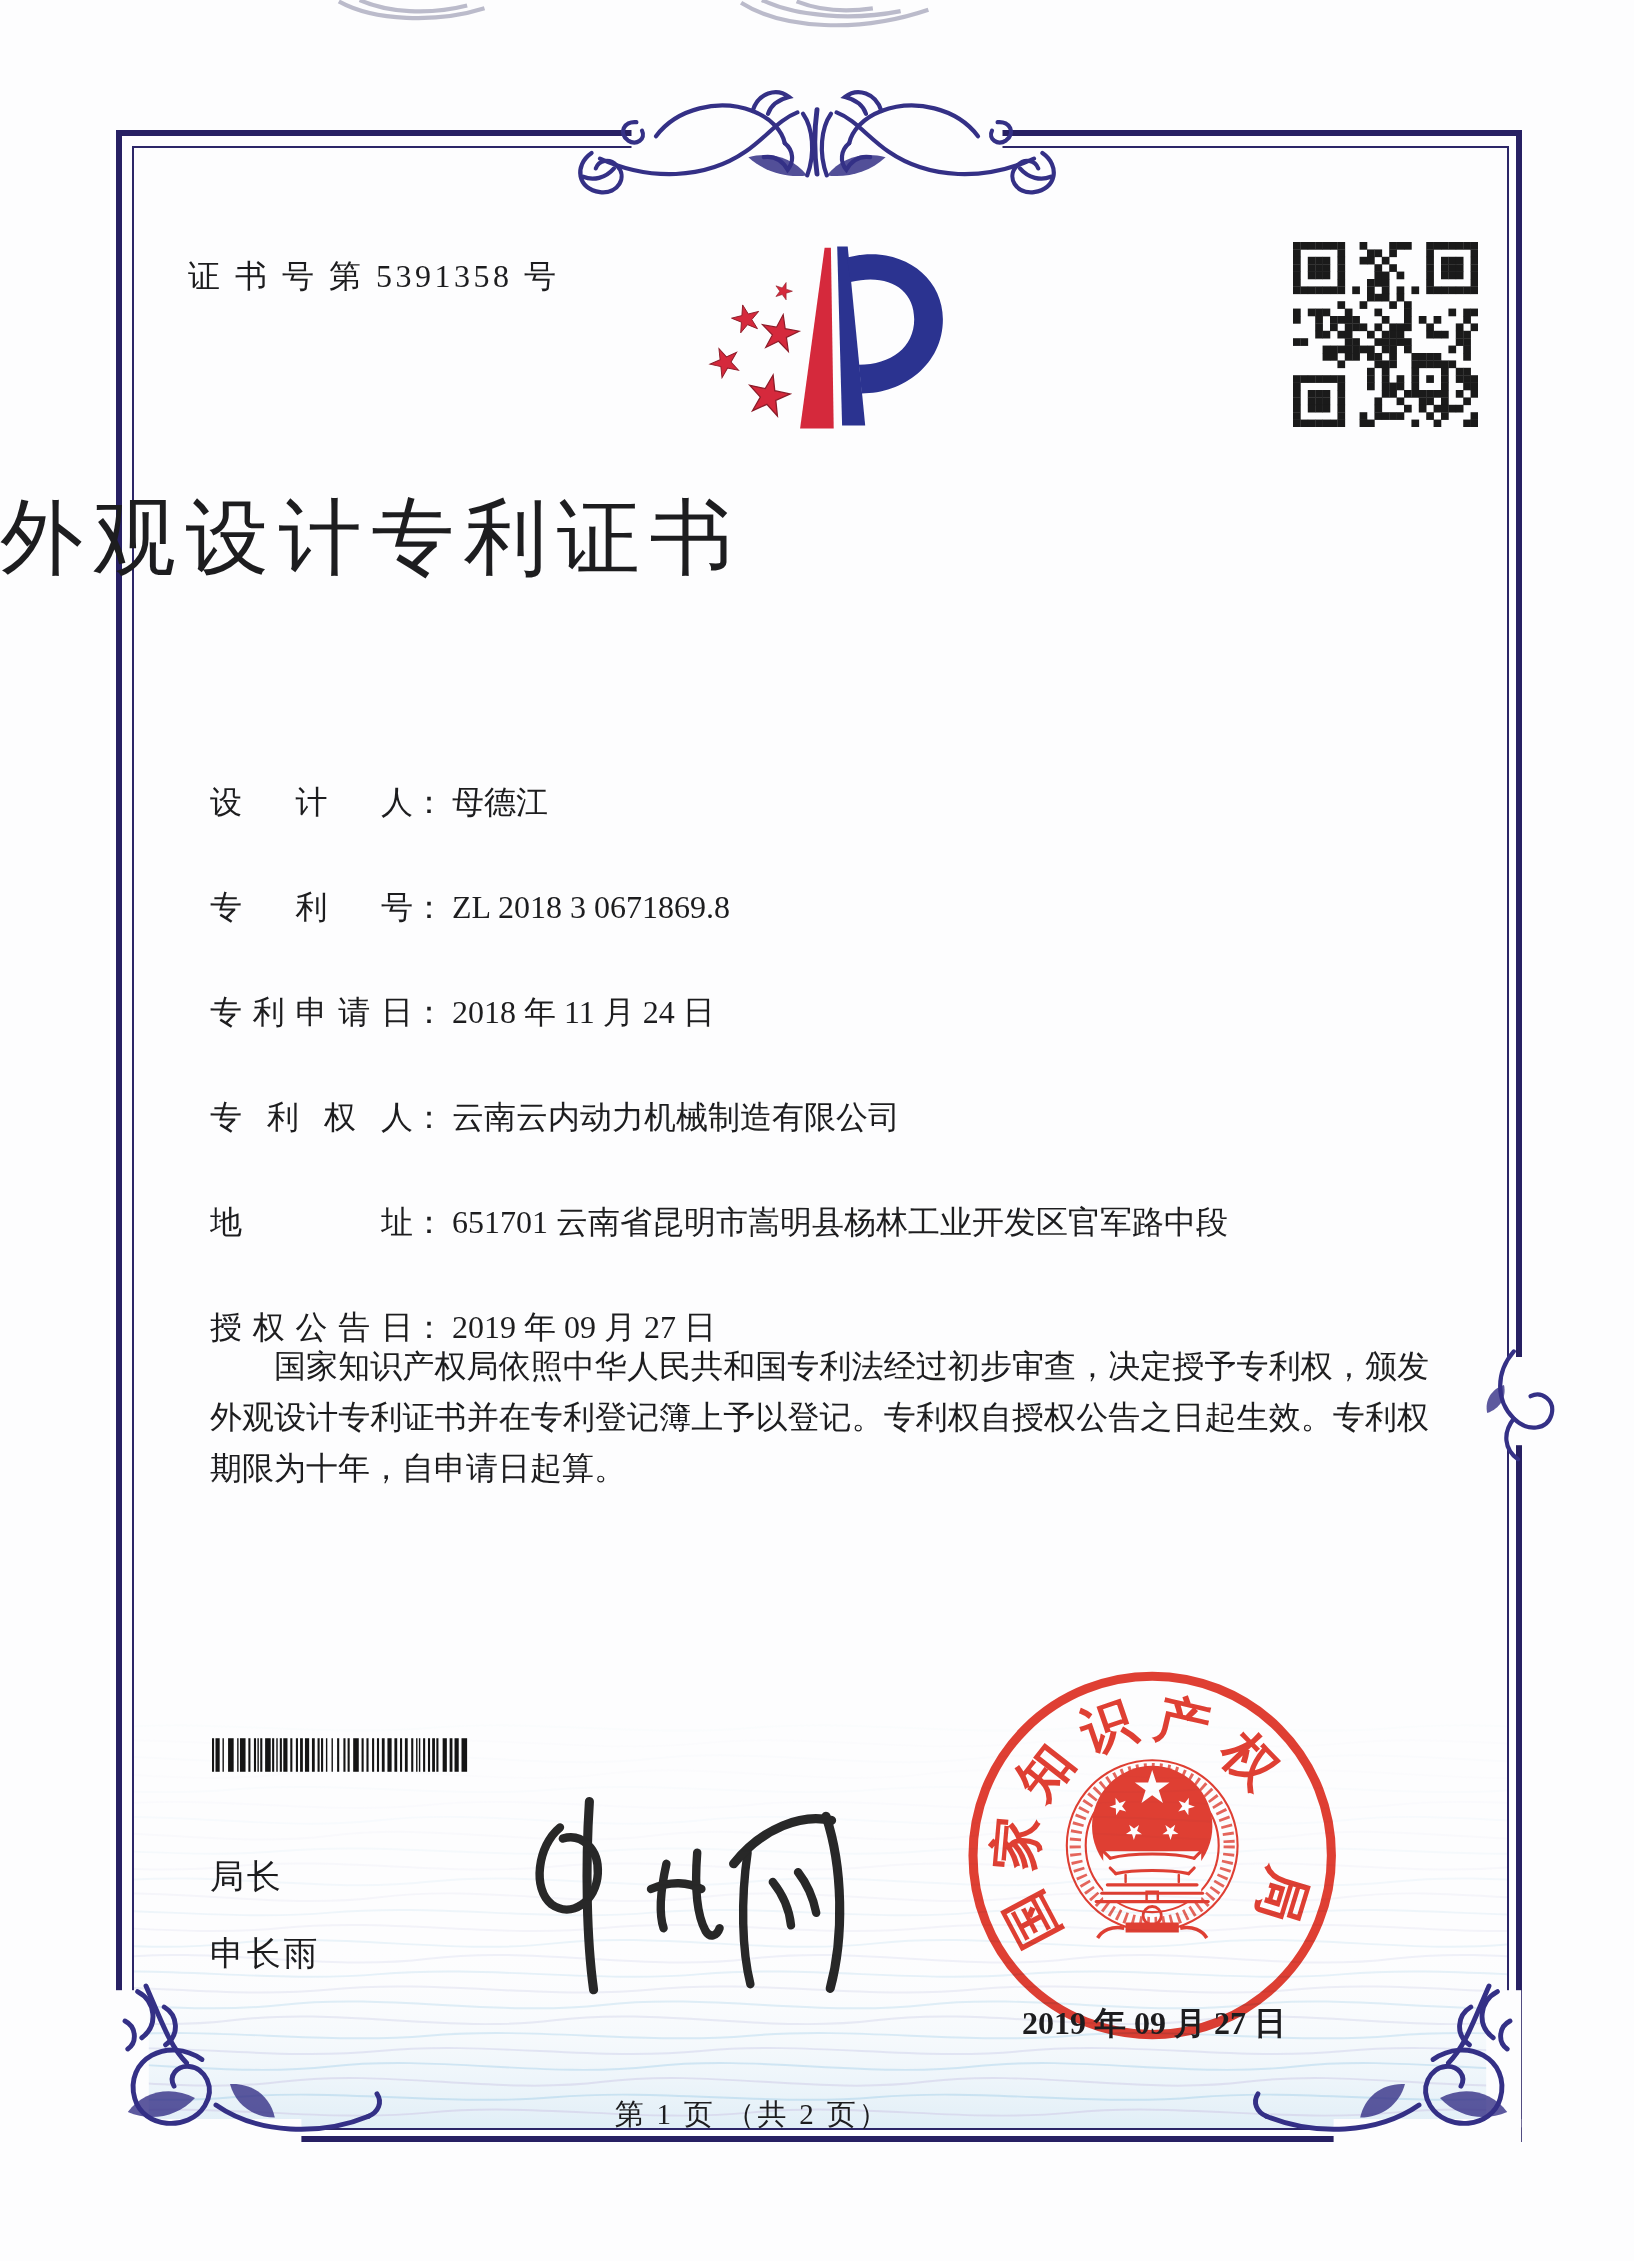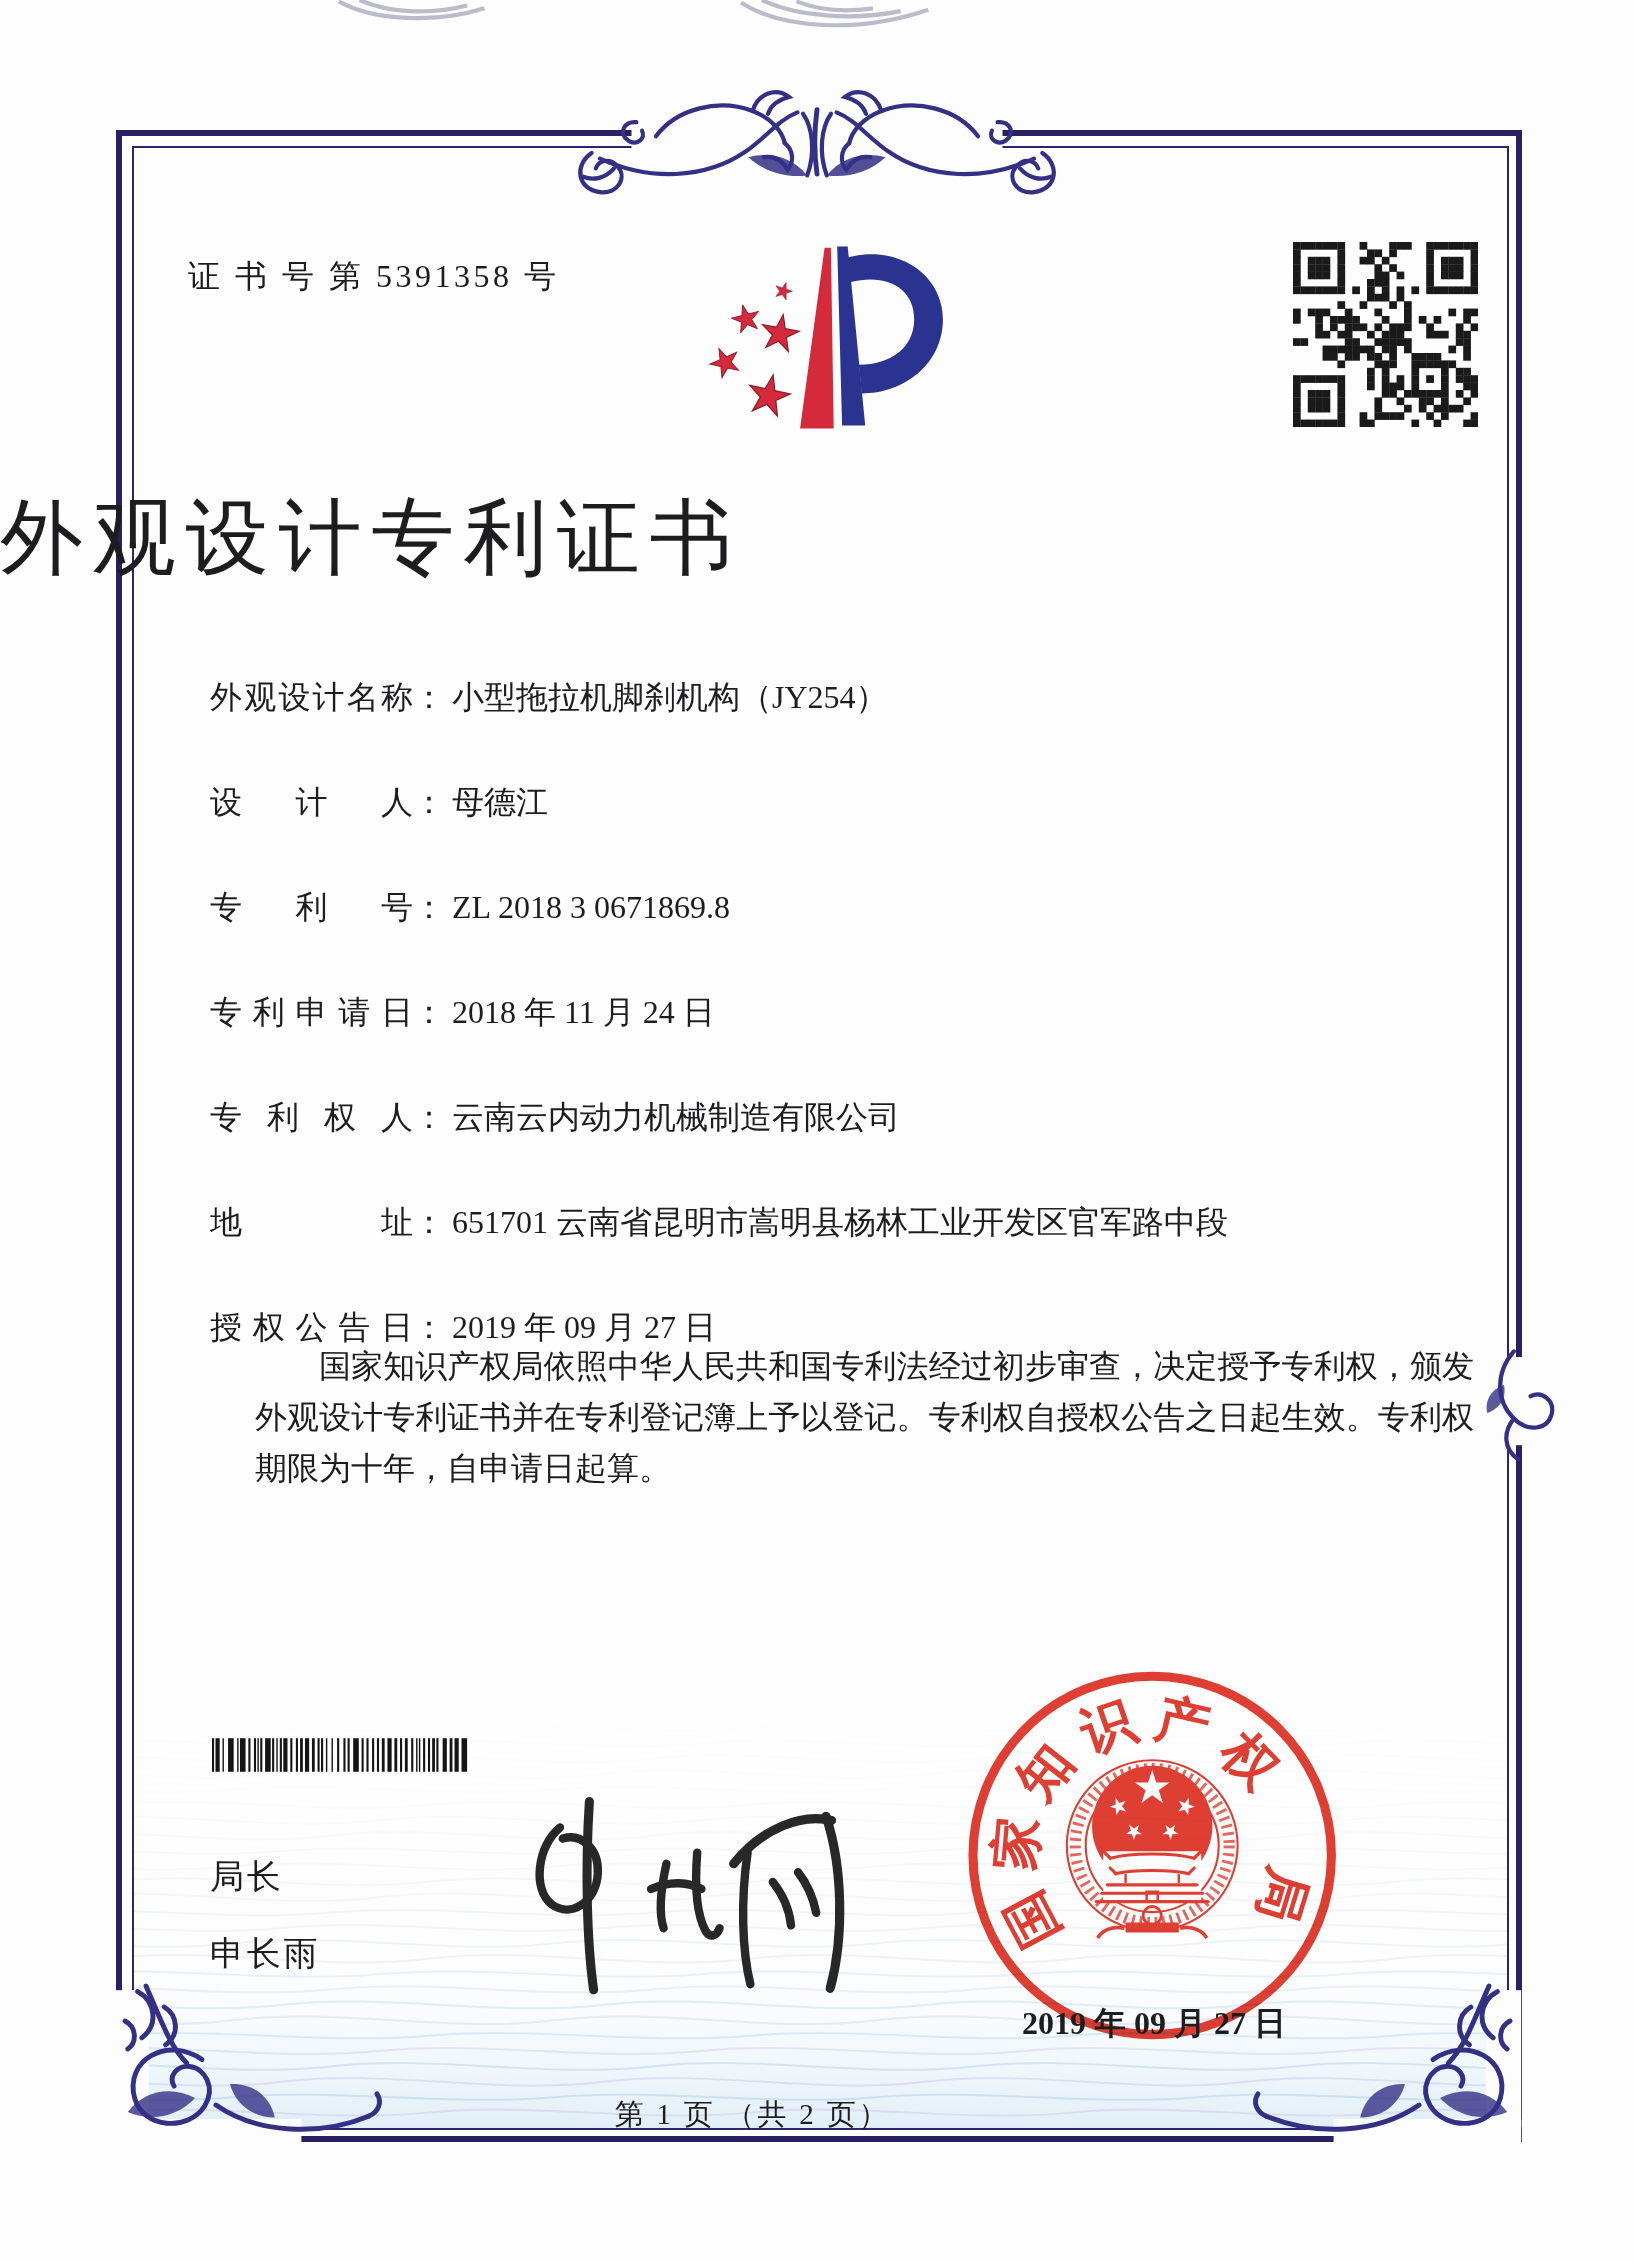--- a/index.html
+++ b/index.html
@@ -10,21 +10,21 @@
   .frame-outer{left:116px;top:130px;width:1406px;height:2012px;border:6.3px solid #272063;box-sizing:border-box;z-index:2;}
   .frame-inner{left:132px;top:146px;width:1377px;height:1984px;border:2.1px solid #2c2668;box-sizing:border-box;z-index:2;}
   
   .cert-number{left:188px;top:255px;font-size:32px;letter-spacing:3.5px;z-index:5;white-space:nowrap;}
   .title{left:0;top:483px;width:100%;text-align:left;font-size:83px;font-weight:400;letter-spacing:9.8px;z-index:5;}
   .field-row{left:210px;height:43px;font-size:32px;white-space:nowrap;z-index:5;}
   .flabel{display:inline-block;width:203px;text-align:justify;text-align-last:justify;text-justify:inter-character;}
   .fvalue{margin-left:7px;}
   .grant-cell{left:828px;top:1306px;height:43px;font-size:32px;white-space:nowrap;z-index:5;}
   .grant-cell .flabel{width:188px;}
-  .paras{left:210px;top:1341px;width:1219px;font-size:32px;line-height:51px;text-align:justify;z-index:5;margin-left:45px;}
+  .paras{left:210px;top:1341px;width:1219px;font-size:32px;line-height:51px;text-align:justify;z-index:5;}
   .paras p{margin:0;text-indent:2em;}
   .director-label{left:210px;top:1854px;font-size:34px;letter-spacing:2.8px;z-index:6;}
   .director-name{left:210px;top:1931px;font-size:34px;letter-spacing:2.8px;z-index:6;}
   .seal-date{left:979px;top:2002px;width:350px;text-align:center;font-size:32px;font-weight:600;z-index:30;}
   .page-info{left:602px;top:2095px;width:301px;text-align:center;font-size:29px;letter-spacing:2.8px;z-index:6;}
   .back-note{left:553px;top:2183px;width:378px;text-align:center;font-size:32px;letter-spacing:4.2px;z-index:5;}
   svg{display:block;}
   .z1{z-index:1}.z3{z-index:3}.z5{z-index:5}.z6{z-index:6}.z8{z-index:8}
   .seal-svg{opacity:.94;mix-blend-mode:multiply;}
   .mirror{transform:scaleX(-1);}
@@ -404,23 +404,20 @@
       <rect x="95.0" y="253.4" width="11.0" height="11.0" fill="#1a1a1a"></rect>
       <rect x="105.6" y="253.4" width="11.0" height="11.0" fill="#1a1a1a"></rect>
       <rect x="169.0" y="253.4" width="11.0" height="11.0" fill="#1a1a1a"></rect>
       <rect x="200.6" y="253.4" width="11.0" height="11.0" fill="#1a1a1a"></rect>
       <rect x="242.9" y="253.4" width="11.0" height="11.0" fill="#1a1a1a"></rect>
       <rect x="253.4" y="253.4" width="11.0" height="11.0" fill="#1a1a1a"></rect>
     </svg>
 
   <div class="abs title">外观设计专利证书</div>
 
-  <div class="abs field-row" style="top:676px">
-    <span class="flabel">外观设计名称</span><span>：</span><span class="fvalue">小型拖拉机脚刹机构（JY254）</span>
-  </div>
   <div class="abs field-row" style="top:781px">
     <span class="flabel">设计人</span><span>：</span><span class="fvalue">母德江</span>
   </div>
   <div class="abs field-row" style="top:886px">
     <span class="flabel">专利号</span><span>：</span><span class="fvalue">ZL 2018 3 0671869.8</span>
   </div>
   <div class="abs field-row" style="top:991px">
     <span class="flabel">专利申请日</span><span>：</span><span class="fvalue">2018 年 11 月 24 日</span>
   </div>
   <div class="abs field-row" style="top:1096px">

